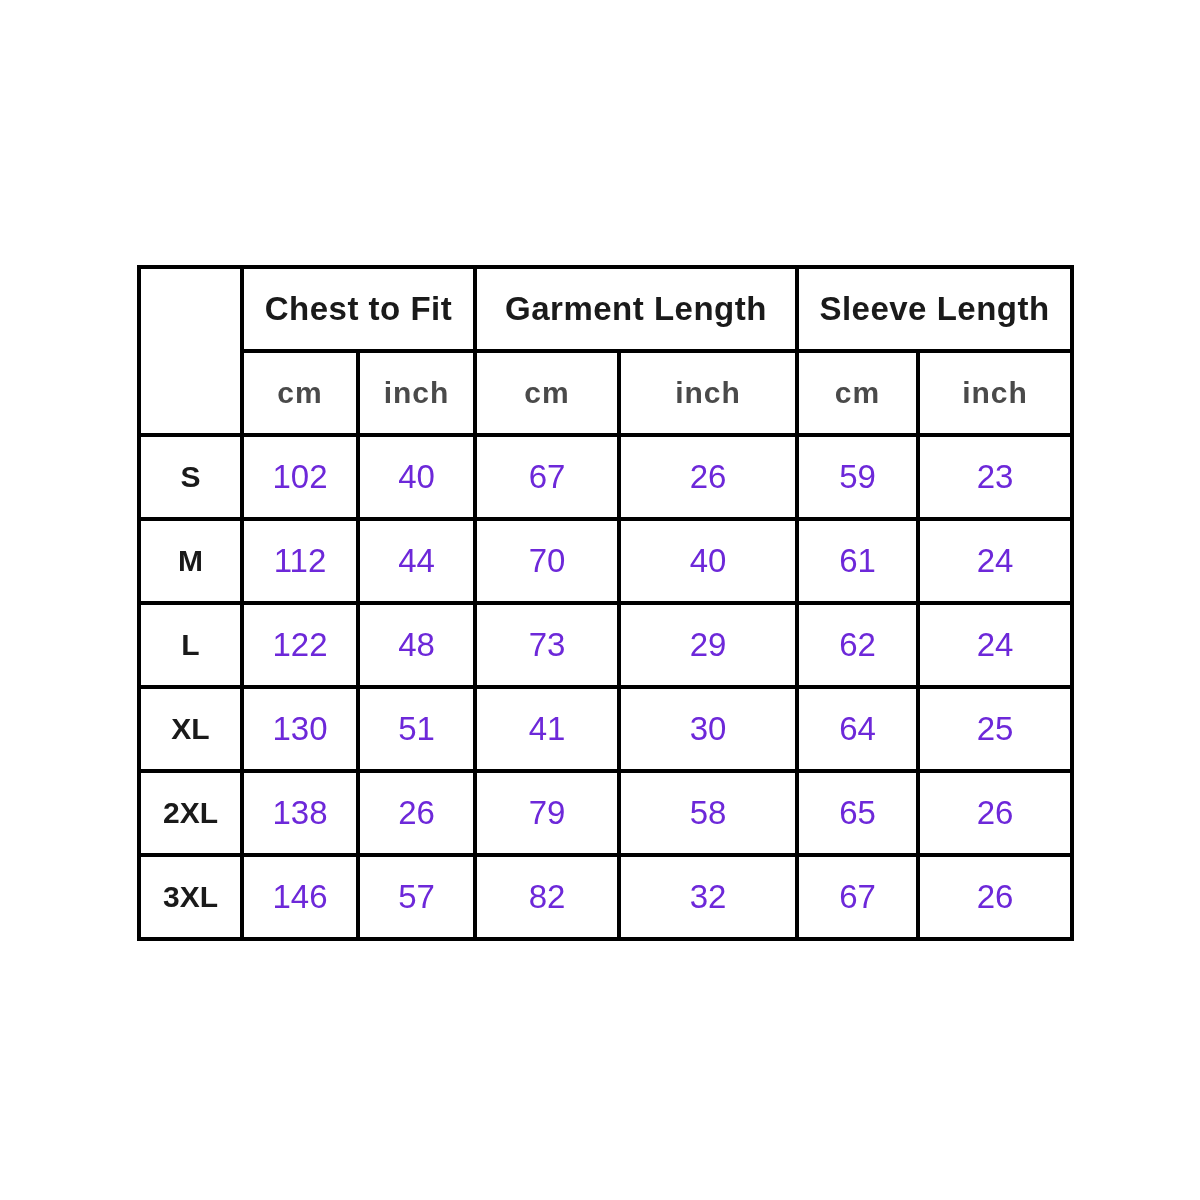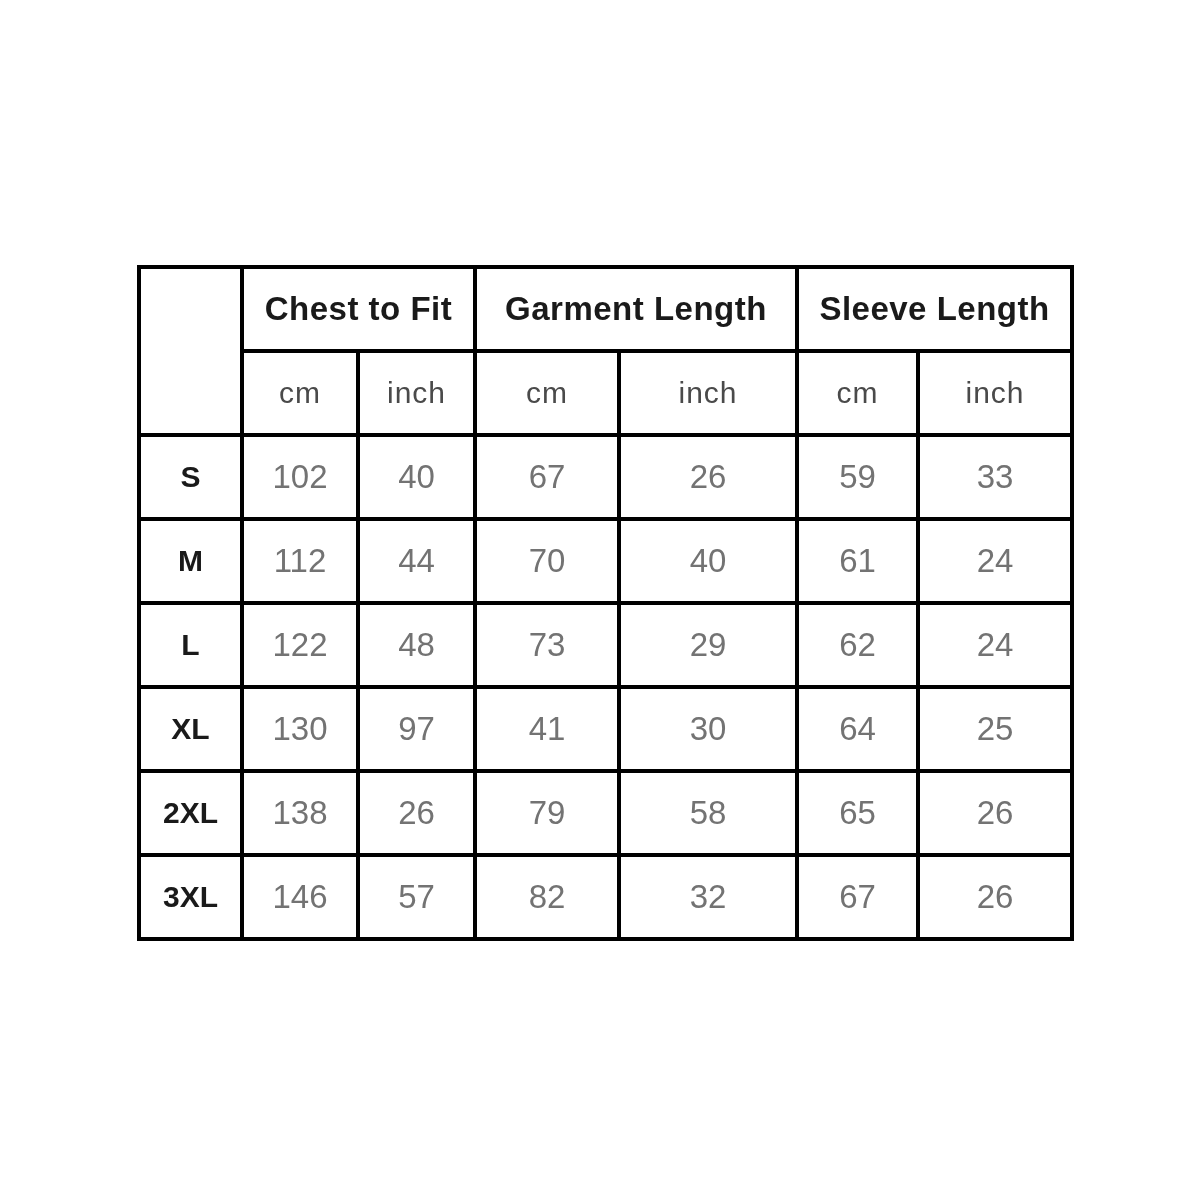--- a/index.html
+++ b/index.html
@@ -35,34 +35,34 @@
     border: none;
     background: transparent;
   }
   th.group-header {
     font-weight: bold;
     font-size: 33px;
     color: #1a1a1a;
     letter-spacing: 0.5px;
   }
   td.unit-cell {
-    font-weight: normal;
+    font-weight: bold;
     font-size: 30px;
     color: #4a4a4a;
     letter-spacing: 1px;
   }
   th.size-label {
     font-weight: bold;
     font-size: 30px;
     color: #1a1a1a;
   }
   td.value-cell {
     font-weight: normal;
     font-size: 33px;
-    color: #737373;
+    color: #6d28d9;
   }
   tr { height: 84px; }
 </style>
 </head>
 <body>
 
 <div class="chart-wrap">
   <table class="size-chart">
     <colgroup>
       <col style="width:103px">
@@ -89,21 +89,21 @@
       <td class="unit-cell">inch</td>
     </tr>
 
     <tr>
       <th class="size-label">S</th>
       <td class="value-cell">102</td>
       <td class="value-cell">40</td>
       <td class="value-cell">67</td>
       <td class="value-cell">26</td>
       <td class="value-cell">59</td>
-      <td class="value-cell">33</td>
+      <td class="value-cell">23</td>
     </tr>
 
     <tr>
       <th class="size-label">M</th>
       <td class="value-cell">112</td>
       <td class="value-cell">44</td>
       <td class="value-cell">70</td>
       <td class="value-cell">40</td>
       <td class="value-cell">61</td>
       <td class="value-cell">24</td>
@@ -115,21 +115,21 @@
       <td class="value-cell">48</td>
       <td class="value-cell">73</td>
       <td class="value-cell">29</td>
       <td class="value-cell">62</td>
       <td class="value-cell">24</td>
     </tr>
 
     <tr>
       <th class="size-label">XL</th>
       <td class="value-cell">130</td>
-      <td class="value-cell">97</td>
+      <td class="value-cell">51</td>
       <td class="value-cell">41</td>
       <td class="value-cell">30</td>
       <td class="value-cell">64</td>
       <td class="value-cell">25</td>
     </tr>
 
     <tr>
       <th class="size-label">2XL</th>
       <td class="value-cell">138</td>
       <td class="value-cell">26</td>

